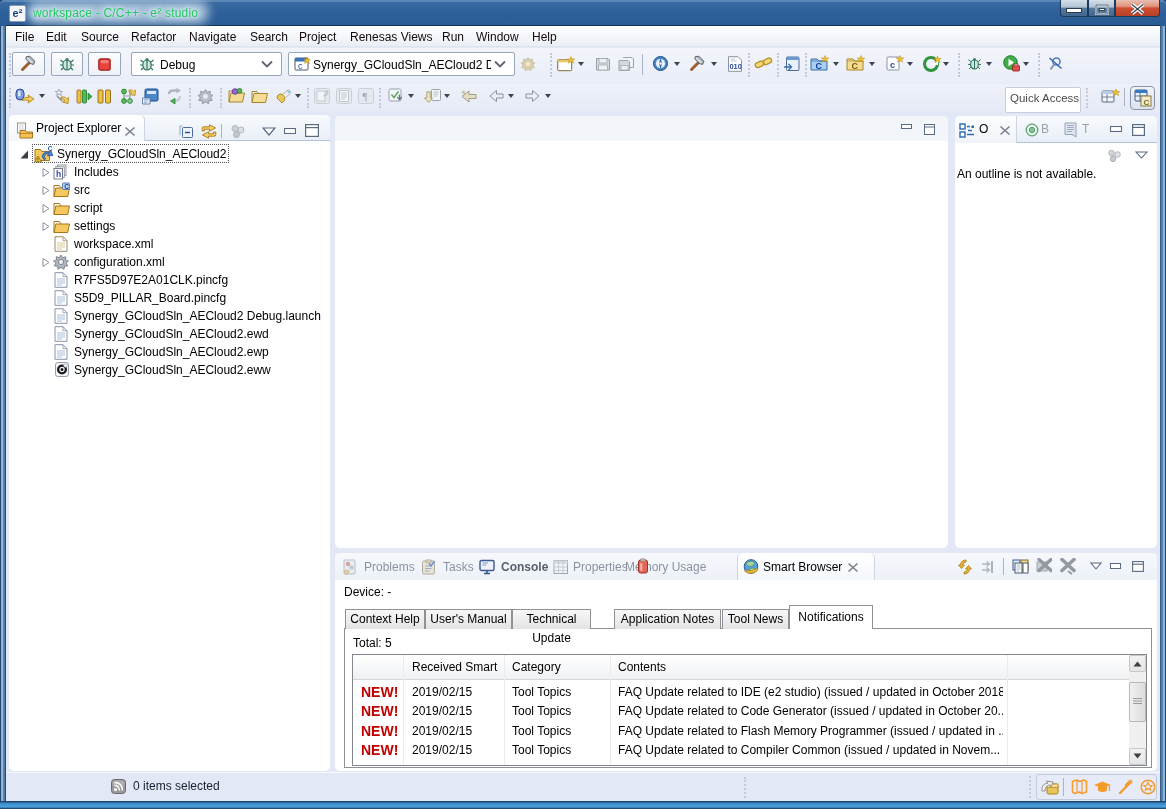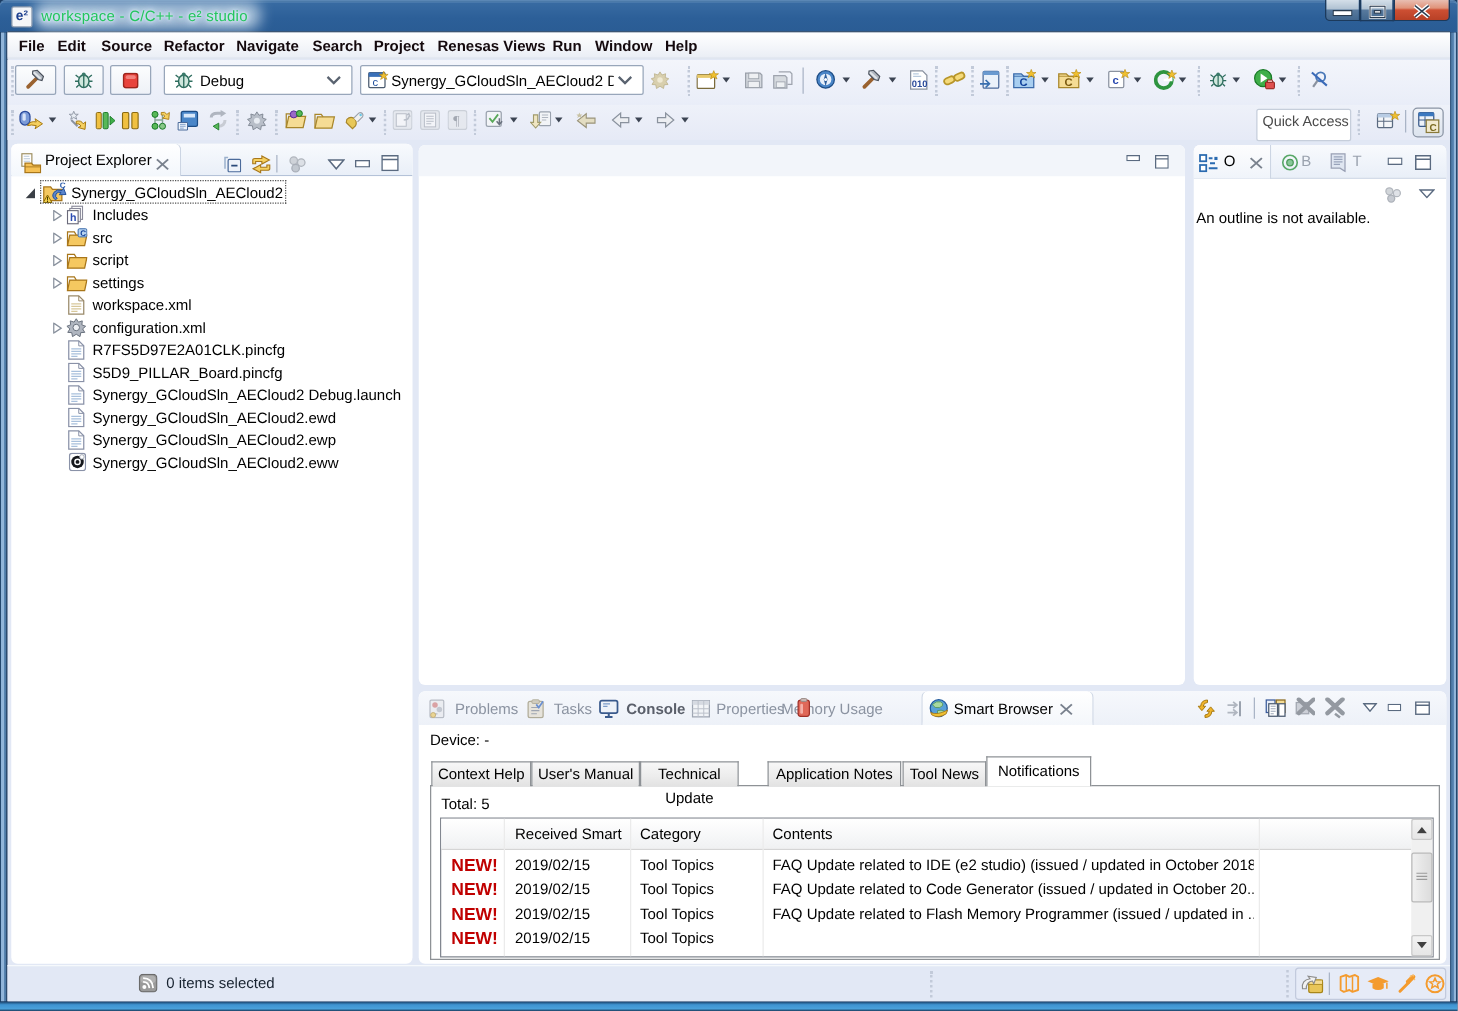--- a/index.html
+++ b/index.html
@@ -25,21 +25,21 @@
   text-shadow:0 0 2px #e4eff8,0 0 4px #dcebf6,0 0 6px #d4e6f4,0 0 8px #cce2f2,0 0 10px #cce2f2; }
 .winbtn { position:absolute; top:0; height:17px; border:1px solid #1c3a5c; border-top:none; }
 #btnmin { left:1060px; width:28px; border-radius:0 0 0 4px;
   background:linear-gradient(#d4dfe9,#b0c2d2 45%,#587a9e 50%,#42678e); }
 #btnmax { left:1088px; width:27px;
   background:linear-gradient(#d4dfe9,#b0c2d2 45%,#587a9e 50%,#42678e); }
 #btnclose { left:1115px; width:45px; border-radius:0 0 4px 0;
   background:linear-gradient(#e8beb2,#e0937a 40%,#cd4f33 50%,#b84026); }
 #menubar { position:absolute; left:6px; top:26px; width:1154px; height:21px;
   background:linear-gradient(#ffffff,#f4f6fa 55%,#eaeef5); border-bottom:1px solid #dfe5ee;
-  color:#14090d;font-weight:bold; }
+  color:#14090d; }
 #menubar span { position:absolute; top:4px; }
 #toolbar1 { position:absolute; left:6px; top:48px; width:1154px; height:36px;
   background:linear-gradient(#f3f5fb,#e9edf8); }
 #toolbar2 { position:absolute; left:6px; top:84px; width:1154px; height:28px;
   background:linear-gradient(#eef1f9,#e6eaf6); }
 .tbtn { position:absolute; top:4px; width:33px; height:24px; border:1px solid #98a6ba;
   border-radius:2px; background:linear-gradient(#fcfdfe,#eef1f7); }
 .combo { position:absolute; top:4px; height:24px; border:1px solid #98a6ba; border-radius:2px;
   background:#fff; color:#000; }
 .grip { position:absolute; width:3px; border-left:2px dotted #c2cad9; }
@@ -694,20 +694,21 @@
   <div class="cell" style="left:59px;top:46px">2019/02/15</div>
   <div class="cell" style="left:159px;top:46px">Tool Topics</div>
   <div class="cell" style="left:265px;top:46px;width:385px">FAQ Update related to Code Generator (issued / updated in October 20...</div>
   <div class="cell new" style="left:8px;top:66px">NEW!</div>
   <div class="cell" style="left:59px;top:66px">2019/02/15</div>
   <div class="cell" style="left:159px;top:66px">Tool Topics</div>
   <div class="cell" style="left:265px;top:66px;width:385px">FAQ Update related to Flash Memory Programmer (issued / updated in ...</div>
   <div class="cell new" style="left:8px;top:85px">NEW!</div>
   <div class="cell" style="left:59px;top:85px">2019/02/15</div>
   <div class="cell" style="left:159px;top:85px">Tool Topics</div>
+  <div class="cell" style="left:265px;top:85px;width:385px">FAQ Update related to Compiler Common (issued / updated in Novem...</div>
 
   <div style="position:absolute;right:0;top:0;width:17px;height:110px;background:#f0f0f0"></div>
   <div style="position:absolute;right:0;top:0;width:17px;height:17px;background:linear-gradient(#f2f2f2,#e6e6e6);border:1px solid #c8c8c8;border-radius:2px"></div>
   <svg style="position:absolute;right:4px;top:6px" width="9" height="6">
       <path d="M4.5 0.5 L8.5 5.5 L0.5 5.5 Z" fill="#404040"></path>
     </svg>
   <div style="position:absolute;right:0;top:27px;width:17px;height:40px;background:linear-gradient(90deg,#f0f0f0,#dcdcdc);border:1px solid #b8b8b8;border-radius:2px"></div>
   <svg style="position:absolute;right:4px;top:43px" width="9" height="7">
       <path d="M0 0.5 L9 0.5 M0 3 L9 3 M0 5.5 L9 5.5" stroke="#9a9a9a" stroke-width="1"></path>
     </svg>

